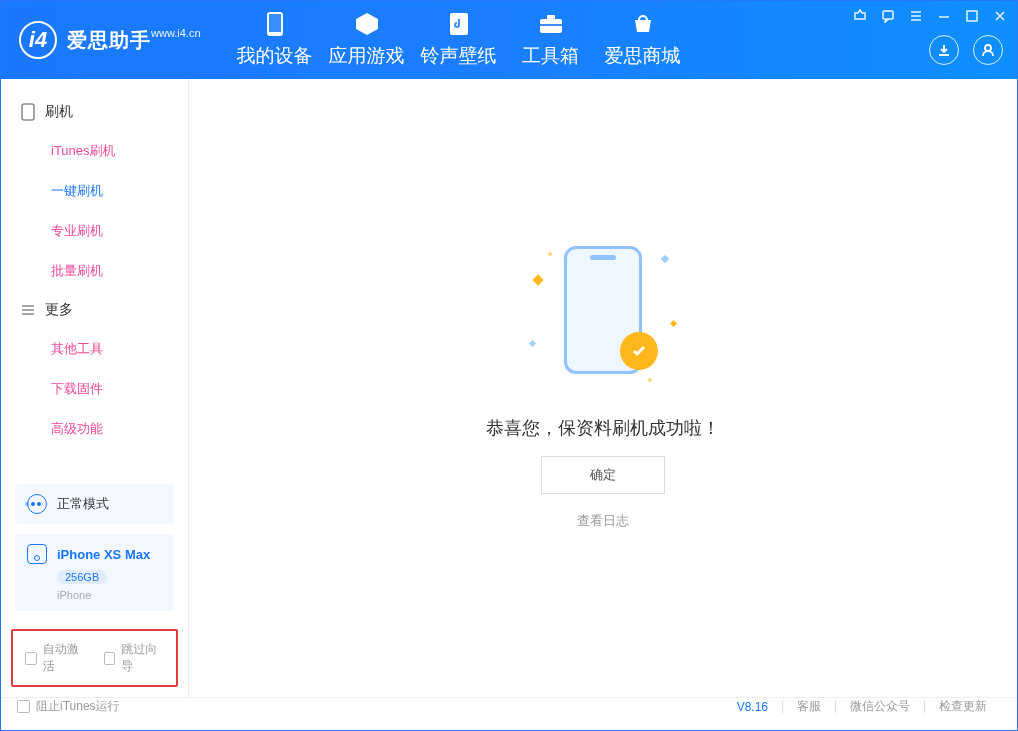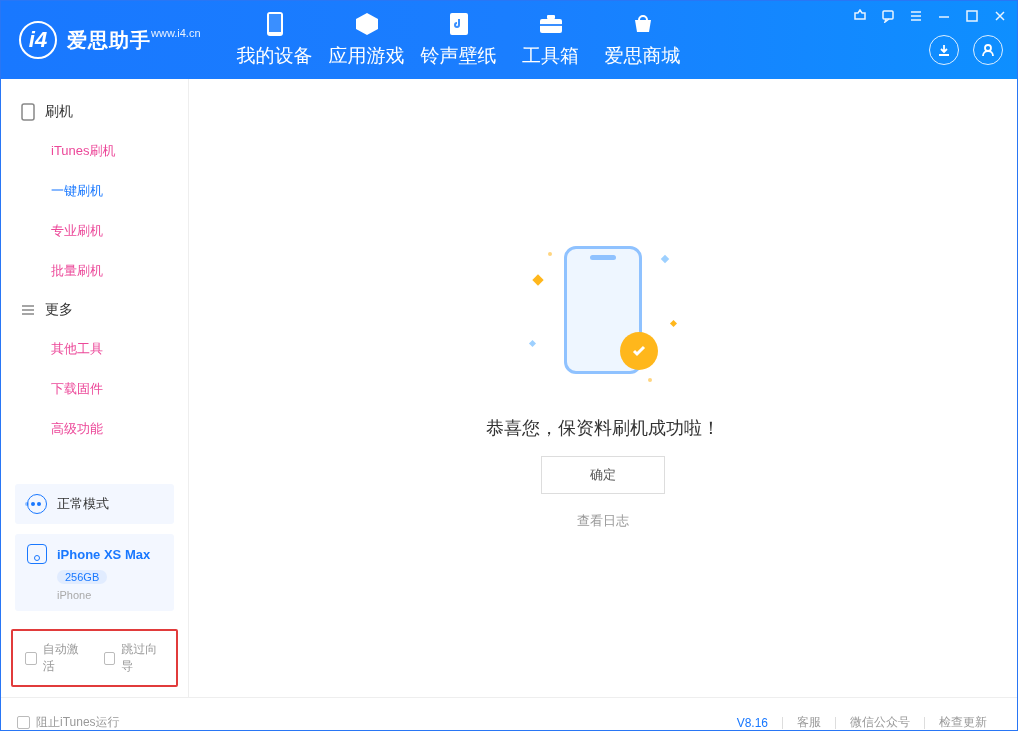--- a/index.html
+++ b/index.html
@@ -65,21 +65,21 @@
 .sparkle.s3 { left: 2px; bottom: 40px; width:5px; height:5px; background:#9dd0ff; }
 .sparkle.s4 { right: 2px; bottom: 60px; width:5px; height:5px; }
 .dot { position:absolute; width:4px; height:4px; border-radius:50%; background:#ffd580; }
 .dot.d1 { left:20px; top:6px; }
 .dot.d2 { right:26px; bottom:4px; }
 
 .success-text { font-size: 18px; color: #333; margin-bottom: 16px; }
 .ok-btn { padding: 9px 48px; border: 1px solid #ddd; background: #fff; font-size: 13px; color: #555; cursor: pointer; margin-bottom: 18px; }
 .log-link { font-size: 13px; color: #999; cursor: pointer; text-decoration: none; }
 
-.footer { height: 34px; border-top: 1px solid #eee; display: flex; align-items: flex-end; padding: 0 16px; font-size: 12px; color: #999; }
+.footer { height: 34px; border-top: 1px solid #eee; display: flex; align-items: flex-start; padding: 0 16px; font-size: 12px; color: #999; }
 .footer .chk { color: #999; }
 .footer-right { margin-left: auto; display: flex; align-items: center; gap: 0; }
 .footer-right span { padding: 0 14px; cursor: pointer; }
 .footer-right .sep { width:1px; height:12px; background:#ddd; padding:0; }
 .ver { color: #1978ff; padding-right: 14px; }
 </style>
 </head>
 <body>
 
 <div class="header">

